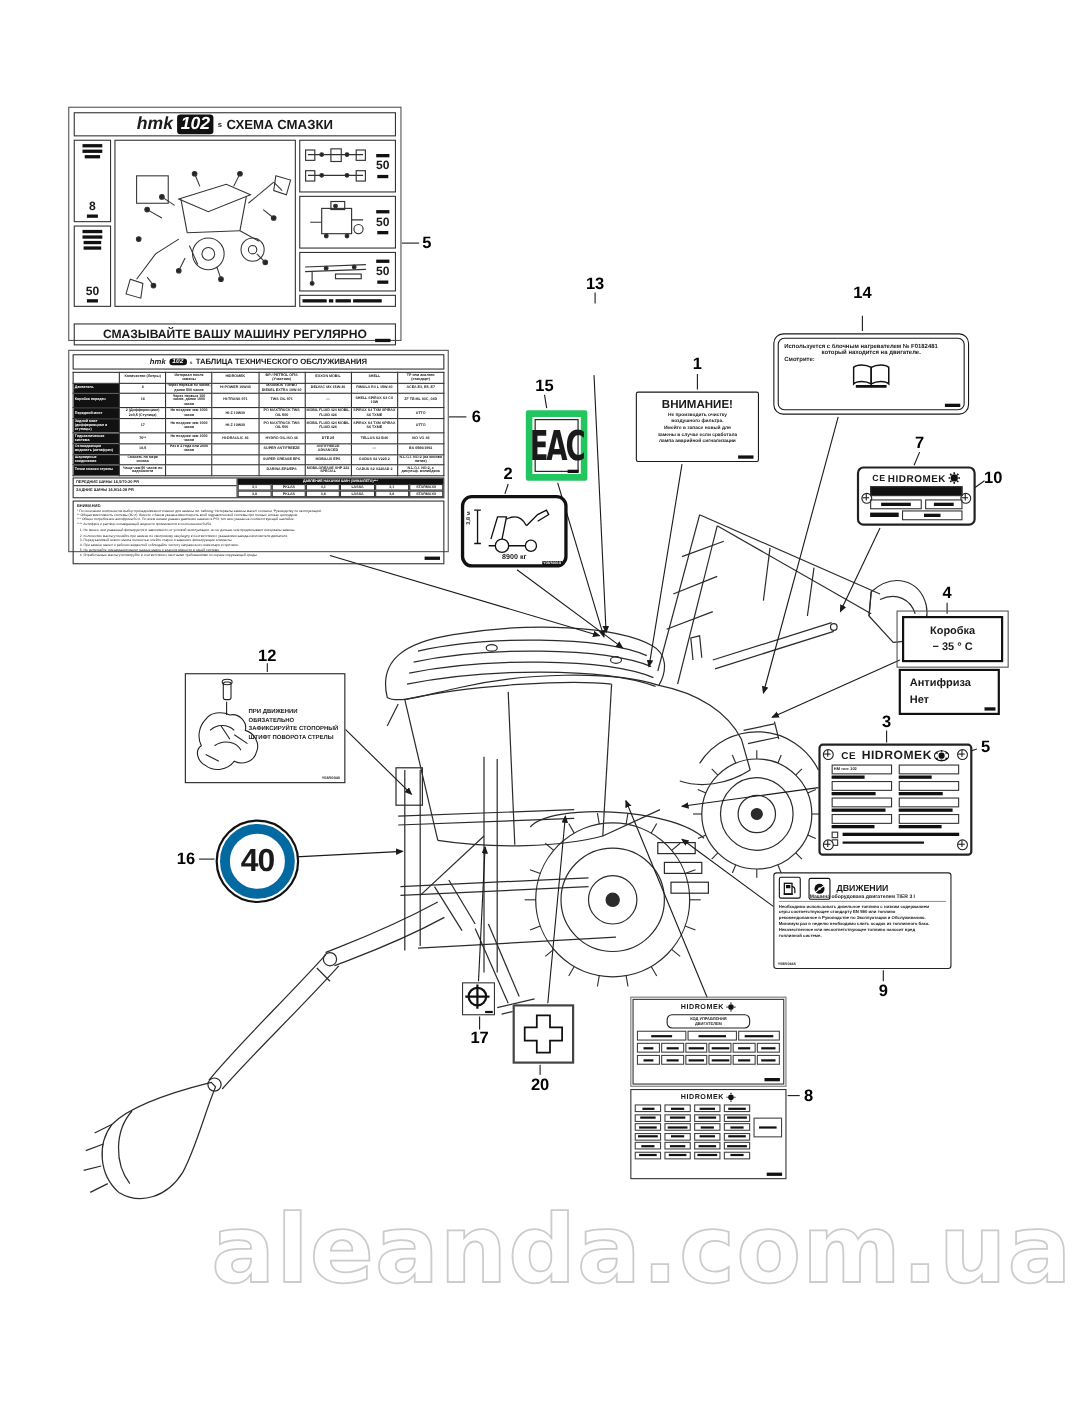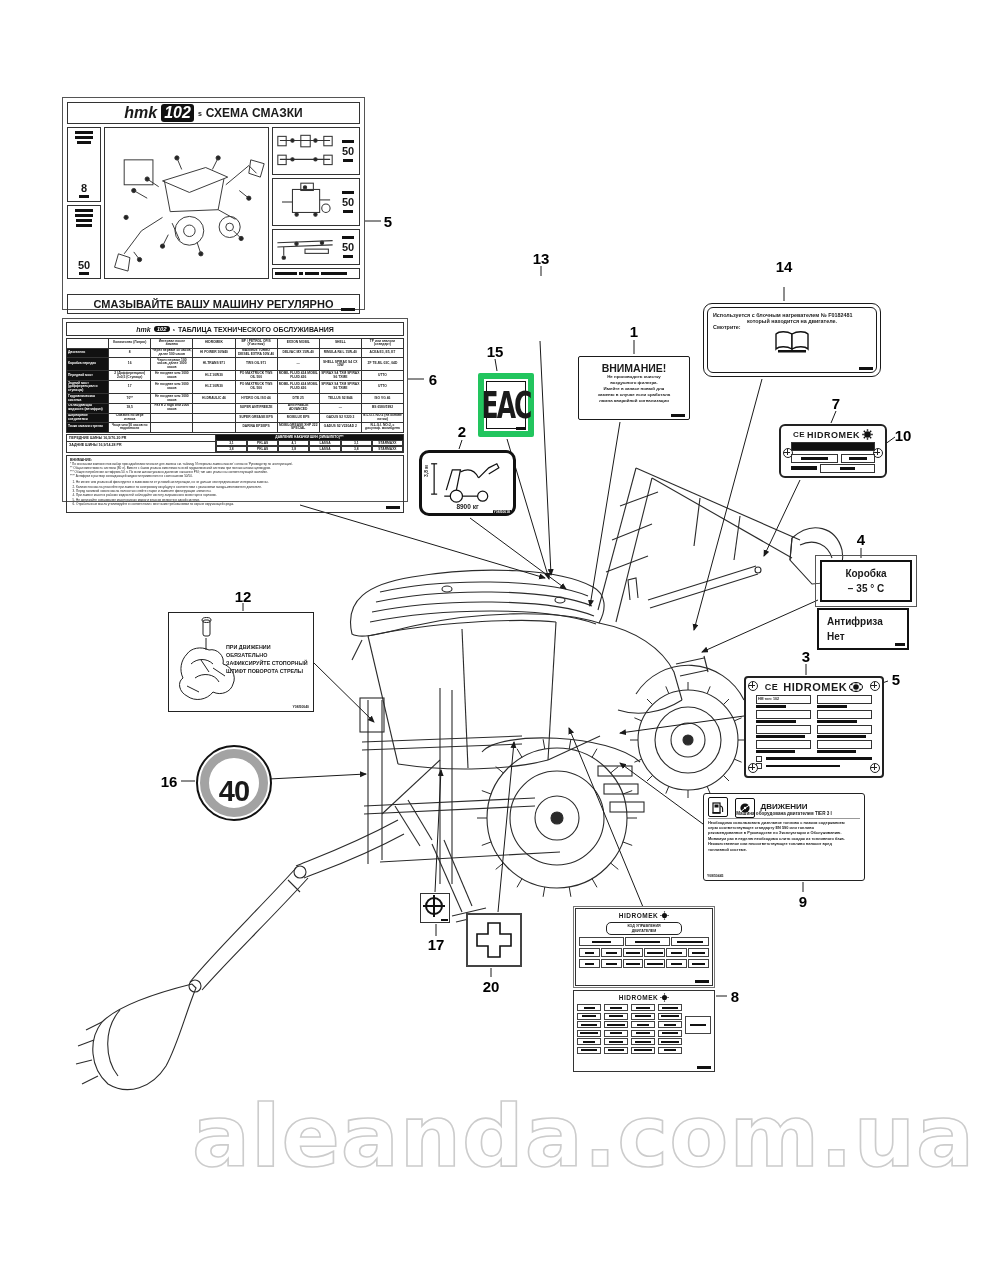--- a/index.html
+++ b/index.html
@@ -80,21 +80,21 @@
   #l9{left:703px;top:793px;width:162px;height:88px;border:1.5px solid #222;border-radius:3px;padding:3px 4px;}
   .icnbox{width:18px;height:18px;border:1.5px solid #111;border-radius:2px;display:inline-flex;align-items:center;justify-content:center;margin-right:3px;}
   #l9 .t{font-weight:bold;font-size:8px;text-align:center;margin-top:-16px;}
   #l9 .st{font-weight:bold;font-size:4.6px;text-align:center;margin-bottom:2px;}
   #l9 .bl{font-size:3.9px;font-weight:bold;line-height:1.4;text-align:left;border-top:0.5px solid #999;padding-top:1px;}
   
   #l12{left:168px;top:612px;width:146px;height:100px;border:1.5px solid #222;}
   #l12 .txt{position:absolute;right:5px;top:30px;width:82px;font-size:5.4px;font-weight:bold;text-align:left;line-height:1.5;}
   
   #l16{left:196px;top:745px;width:72px;height:72px;border-radius:50%;border:2px solid #111;position:absolute;background:#fff;}
-  #l16 .ring{position:absolute;inset:2px;border-radius:50%;border:9px solid #a3a3a3;display:flex;align-items:flex-end;justify-content:center;}
+  #l16 .ring{position:absolute;inset:2px;border-radius:50%;border:9px solid #0369a1;display:flex;align-items:center;justify-content:center;}
   #l16 .v{font-size:29px;font-weight:bold;letter-spacing:-1px;}
   
   #l17{left:420px;top:893px;width:30px;height:30px;border:1.5px solid #333;}
   #l18{left:466px;top:913px;width:56px;height:54px;border:2.5px solid #444;}
   
   #l8t{left:575px;top:908px;width:138px;height:78px;border:1px solid #333;outline:1px solid #777;outline-offset:1px;padding:2px 3px;}
   #l8b{left:573px;top:990px;width:142px;height:82px;border:1px solid #333;padding:2px 3px;}
   .hm8{display:flex;align-items:center;justify-content:center;gap:2px;font-weight:bold;font-size:6.5px;letter-spacing:0.5px;}
   .ecu{border:1.5px solid #222;border-radius:5px;width:74px;margin:2px auto;text-align:center;font-size:3.6px;font-weight:bold;line-height:1.3;padding:1px 0;}
   .g8{display:flex;flex-wrap:wrap;gap:1px;margin-top:2px;}

